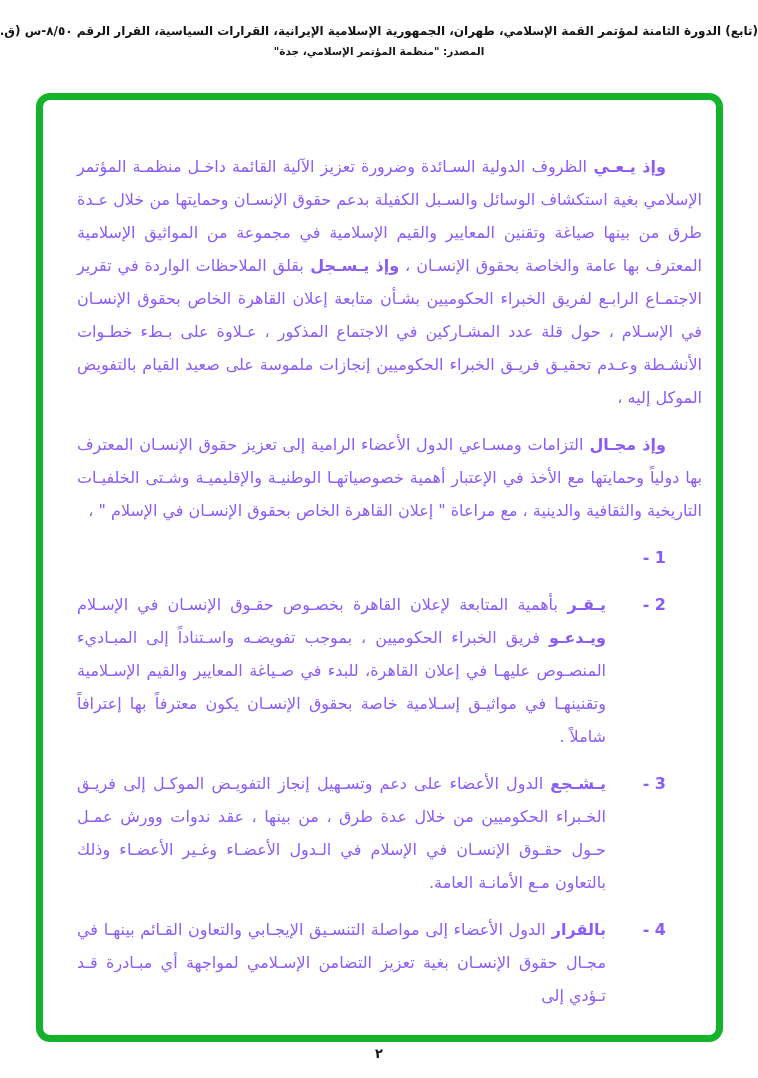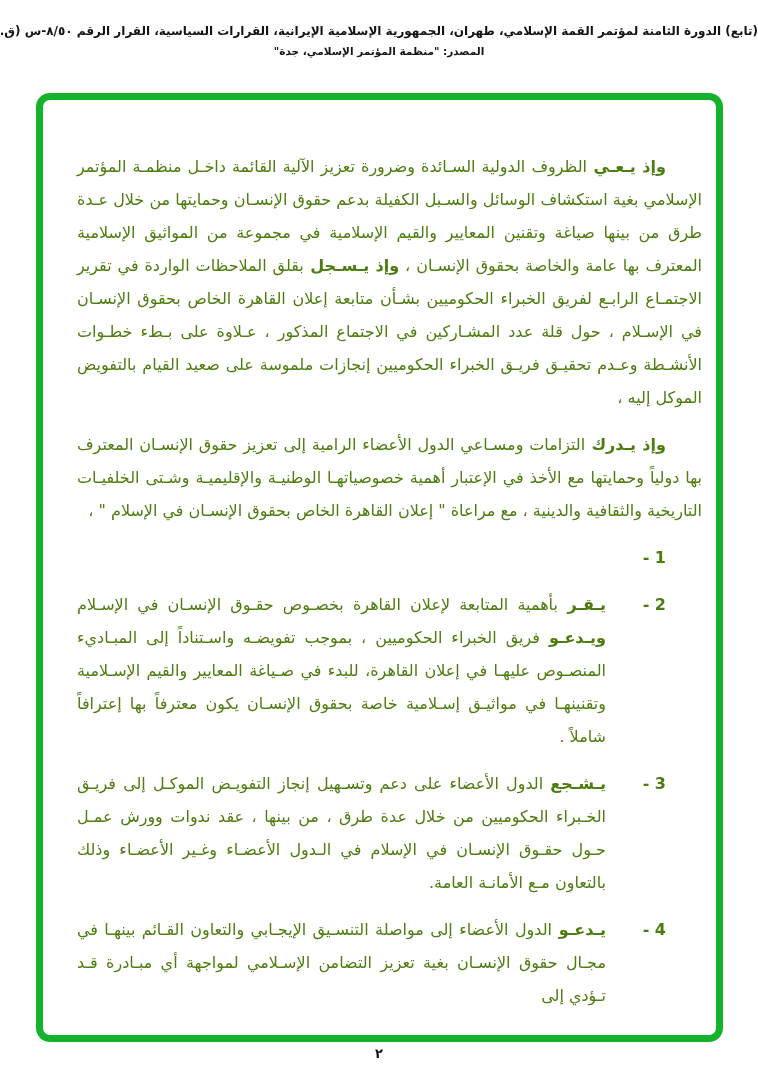--- a/index.html
+++ b/index.html
@@ -16,21 +16,21 @@
     direction:rtl;text-align:center;font-weight:bold;font-size:10.5px;
     margin-top:7px;color:#141414;
   }
   .frame{
     position:absolute;left:36px;top:93px;width:687px;height:949px;
     box-sizing:border-box;border:7px solid #14b32b;border-radius:14px;
     background:#ffffff;
   }
   .doc{
     direction:rtl;text-align:justify;font-size:16px;line-height:33px;
-    padding:50px 14px 0 34px;color:#4d7c0f;overflow:hidden;height:100%;
+    padding:50px 14px 0 34px;color:#8b5cf6;overflow:hidden;height:100%;
     box-sizing:border-box;
   }
   .para{margin:0 0 14px 0;text-indent:36px;}
   .item{display:flex;margin:0 0 14px 0;}
   .marker{
     flex:0 0 96px;width:96px;box-sizing:border-box;padding-right:36px;
     font-weight:bold;white-space:nowrap;
   }
   .item-text{flex:1;text-align:justify;}
   .bold{font-weight:bold;}
@@ -44,32 +44,32 @@
 <body>
 
 <div class="header">
   <div class="header-line1">(تابع) الدورة الثامنة لمؤتمر القمة الإسلامي، طهران، الجمهورية الإسلامية الإيرانية، القرارات السياسية، القرار الرقم ٨/٥٠-س (ق.إ)</div>
   <div class="header-line2">المصدر:  "منظمة المؤتمر الإسلامي، جدة"</div>
 </div>
 
 <div class="frame" style="border-color: rgb(20, 179, 43);">
   <div class="doc" id="doc-body">
       <div class="para"><span class="bold ">وإذ يـعـي </span><span class="">الظروف الدولية السـائدة وضرورة تعزيز الآلية القائمة داخـل منظمـة المؤتمر الإسلامي بغية استكشاف الوسائل والسـبل الكفيلة بدعم حقوق الإنسـان وحمايتها من خلال عـدة طرق من بينها صياغة وتقنين المعايير والقيم الإسلامية في مجموعة من المواثيق الإسلامية المعترف بها عامة والخاصة بحقوق الإنسـان ، </span><span class="bold ">وإذ يـسـجل </span><span class="">بقلق الملاحظات الواردة في تقرير الاجتمـاع الرابـع لفريق الخبراء الحكوميين بشـأن متابعة إعلان القاهرة الخاص بحقوق الإنسـان في الإسـلام ، حول قلة عدد المشـاركين في الاجتماع المذكور ، عـلاوة على بـطء خطـوات الأنشـطة وعـدم تحقيـق فريـق الخبراء الحكوميين إنجازات ملموسة على صعيد القيام بالتفويض الموكل إليه ،</span></div>
-      <div class="para"><span class="bold ">وإذ يـدرك </span><span class="">التزامات ومسـاعي الدول الأعضاء الرامية إلى تعزيز حقوق الإنسـان المعترف بها دولياً وحمايتها مع الأخذ في الإعتبار أهمية خصوصياتهـا الوطنيـة والإقليميـة وشـتى الخلفيـات التاريخية والثقافية والدينية ، مع مراعاة " إعلان القاهرة الخاص بحقوق الإنسـان في الإسلام " ،</span></div>
+      <div class="para"><span class="bold ">وإذ مجـال </span><span class="">التزامات ومسـاعي الدول الأعضاء الرامية إلى تعزيز حقوق الإنسـان المعترف بها دولياً وحمايتها مع الأخذ في الإعتبار أهمية خصوصياتهـا الوطنيـة والإقليميـة وشـتى الخلفيـات التاريخية والثقافية والدينية ، مع مراعاة " إعلان القاهرة الخاص بحقوق الإنسـان في الإسلام " ،</span></div>
       <div class="item">
         <div class="marker">1 -</div>
       </div>
       <div class="item">
         <div class="marker">2 -</div>
         <div class="item-text"><span class="bold ">يـقـر </span><span class="">بأهمية المتابعة لإعلان القاهرة بخصـوص حقـوق الإنسـان في الإسـلام </span><span class="bold ">ويـدعـو</span><span class=""> فريق الخبراء الحكوميين ، بموجب تفويضـه واسـتناداً إلى المبـاديء المنصـوص عليهـا في إعلان القاهرة، للبدء في صـياغة المعايير والقيم الإسـلامية وتقنينهـا في مواثيـق إسـلامية خاصة بحقوق الإنسـان يكون معترفاً بها إعترافاً شاملاً .</span></div>
       </div>
       <div class="item">
         <div class="marker">3 -</div>
         <div class="item-text"><span class="bold underline">يـشـجع</span><span class=""> الدول الأعضاء على دعم وتسـهيل إنجاز التفويـض الموكـل إلى فريـق الخـبراء الحكوميين من خلال عدة طرق ، من بينها ، عقد ندوات وورش عمـل حـول حقـوق الإنسـان في الإسلام في الـدول الأعضـاء وغـير الأعضـاء وذلك بالتعاون مـع الأمانـة العامة.</span></div>
       </div>
       <div class="item">
         <div class="marker">4 -</div>
-        <div class="item-text"><span class="bold ">يـدعـو </span><span class="">الدول الأعضاء إلى مواصلة التنسـيق الإيجـابي والتعاون القـائم بينهـا في مجـال حقوق الإنسـان بغية تعزيز التضامن الإسـلامي لمواجهة أي مبـادرة قـد تـؤدي إلى</span></div>
+        <div class="item-text"><span class="bold ">بالقرار </span><span class="">الدول الأعضاء إلى مواصلة التنسـيق الإيجـابي والتعاون القـائم بينهـا في مجـال حقوق الإنسـان بغية تعزيز التضامن الإسـلامي لمواجهة أي مبـادرة قـد تـؤدي إلى</span></div>
       </div>
     </div>
 </div>
 
 <div class="page-number">٢</div>
 
 </body></html>

